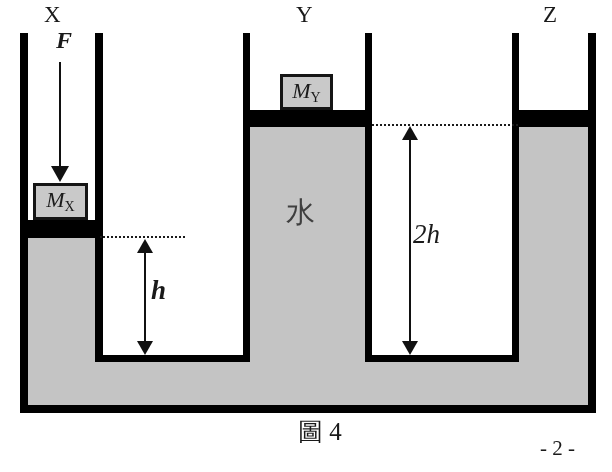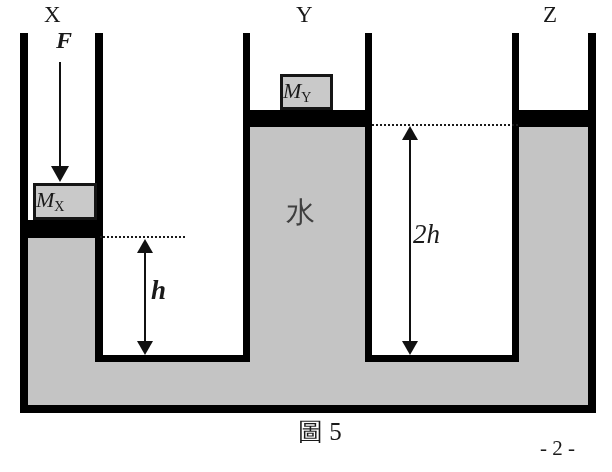--- a/index.html
+++ b/index.html
@@ -2,21 +2,21 @@
 <html style="--water: #c4c4c4; --massfill: #c9c9c9; --outline: #000000;"><head>
 <meta charset="utf-8">
 <style>
   html,body{margin:0;padding:0;background:#ffffff;}
   #stage{position:relative;width:612px;height:472px;background:#ffffff;overflow:hidden;
          font-family:"Liberation Serif","DejaVu Serif",serif;}
   .wall{position:absolute;background:var(--outline,#000);}
   .water{position:absolute;background:var(--water,#c4c4c4);}
   .piston{position:absolute;background:var(--outline,#000);}
   .mass-box{position:absolute;background:var(--massfill,#c9c9c9);border:3px solid #151515;
-            display:flex;align-items:center;box-sizing:border-box;}
+            display:flex;align-items:center;justify-content:center;box-sizing:border-box;}
   .mass-lbl{font-style:italic;font-size:22px;color:#1a1a1a;line-height:1;}
   .mass-lbl sub{font-style:normal;font-size:14px;vertical-align:-4px;}
   .lbl{position:absolute;color:#1a1a1a;line-height:1;white-space:nowrap;}
   .dotted{position:absolute;height:0;border-top:2px dotted #1a1a1a;}
   .shaft{position:absolute;background:#111;}
   .tri-up{position:absolute;width:0;height:0;border-left:8px solid transparent;
           border-right:8px solid transparent;border-bottom:14px solid #111;}
   .tri-down{position:absolute;width:0;height:0;border-left:8px solid transparent;
             border-right:8px solid transparent;border-top:14px solid #111;}
 </style>
@@ -37,21 +37,21 @@
   <div class="wall" style="left:512px;top:33px;width:7px;height:329px;"></div>
   <div class="wall" style="left:588px;top:33px;width:8px;height:380px;"></div>
   <div class="wall" style="left:95px;top:355px;width:155px;height:7px;"></div>
   <div class="wall" style="left:365px;top:355px;width:154px;height:7px;"></div>
   <div class="wall" style="left:20px;top:405px;width:576px;height:8px;"></div>
 
   <div class="piston" style="left:20px;top:220px;width:83px;height:18px;"></div>
   <div class="piston" style="left:243px;top:110px;width:129px;height:17px;"></div>
   <div class="piston" style="left:512px;top:110px;width:84px;height:17px;"></div>
 
-  <div class="mass-box" style="left:33px;top:183px;width:64px;height:37px;">
+  <div class="mass-box" style="left:33px;top:183px;width:55px;height:37px;">
     <span class="mass-lbl"><i>M</i><sub>X</sub></span>
   </div>
   <div class="mass-box" style="left:280px;top:74px;width:53px;height:36px;">
     <span class="mass-lbl"><i>M</i><sub>Y</sub></span>
   </div>
 
   <div class="lbl" style="left:44px;top:3px;font-size:23px;">X</div>
   <div class="lbl" style="left:296px;top:3px;font-size:23px;">Y</div>
   <div class="lbl" style="left:543px;top:3px;font-size:23px;">Z</div>
 
@@ -67,16 +67,16 @@
   <div class="tri-down" style="left:137px;top:341px;"></div>
   <div class="lbl" style="left:151px;top:277px;font-size:27px;font-style:italic;font-weight:bold;">h</div>
 
   <div class="tri-up" style="left:402px;top:126px;"></div>
   <div class="shaft" style="left:409px;top:138px;width:2px;height:206px;"></div>
   <div class="tri-down" style="left:402px;top:341px;"></div>
   <div class="lbl" style="left:413px;top:221px;font-size:27px;font-style:italic;text-align:center;">2h</div>
 
   <div class="lbl" style="left:286px;top:198px;font-size:29px;color:#3f3f3f;">水</div>
 
-  <div class="lbl" style="left:298px;top:419px;font-size:25px;">圖 5</div>
+  <div class="lbl" style="left:298px;top:419px;font-size:25px;">圖 4</div>
   <div class="lbl" style="left:540px;top:438px;font-size:21px;">- 2 -</div>
 
 </div>
 
 </body></html>

